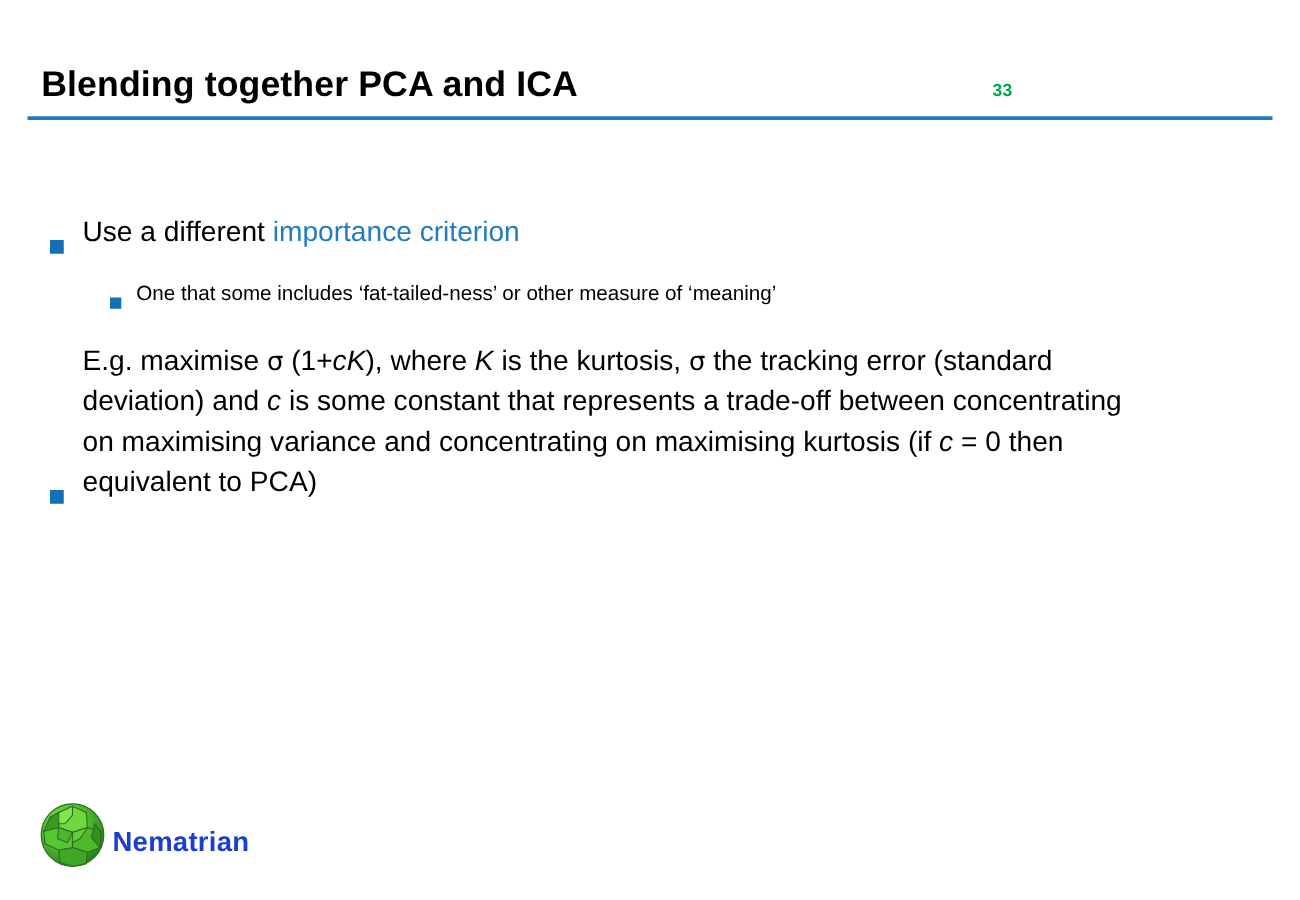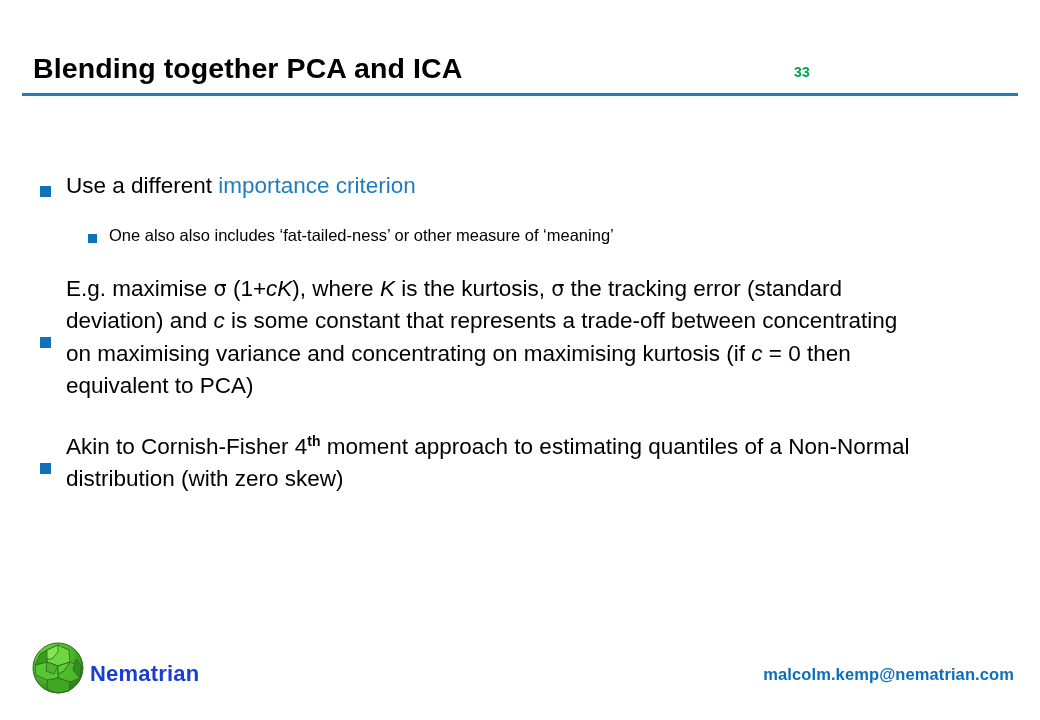--- a/index.html
+++ b/index.html
@@ -63,21 +63,21 @@
   .body-area {
     position: absolute;
     left: 0;
     top: 170px;
     width: 1040px;
   }
 
   .bullet-row {
     position: relative;
     display: flex;
-    align-items: center;
+    align-items: flex-end;
   }
 
   .bullet-l1 {
     padding-left: 40px;
     margin-bottom: 0;
   }
   .bullet-l2 {
     padding-left: 88px;
   }
 
@@ -172,36 +172,32 @@
 
     <div class="bullet-row bullet-l1">
       <div class="marker"></div>
       <div class="text-l1"><span>Use a different </span><span class="accent-blue">importance criterion</span></div>
     </div>
 
     <div class="gap-a"></div>
 
     <div class="bullet-row bullet-l2">
       <div class="marker small"></div>
-      <div class="text-l2">One also also includes ‘fat-tailed-ness’ or other measure of ‘meaning’</div>
+      <div class="text-l2">One that some includes ‘fat-tailed-ness’ or other measure of ‘meaning’</div>
     </div>
 
     <div class="gap-b"></div>
 
     <div class="bullet-row bullet-l1">
       <div class="marker"></div>
       <div class="text-l1"><span>E.g. maximise </span><span class="sym">σ</span><span> (1+</span><span class="ital">c</span><span class="ital">K</span><span>), where </span><span class="ital">K</span><span> is the kurtosis, </span><span class="sym">σ</span><span> the tracking error (standard deviation) and </span><span class="ital">c</span><span> is some constant that represents a trade-off between concentrating on maximising variance and concentrating on maximising kurtosis (if </span><span class="ital">c</span><span> = 0 then equivalent to PCA)</span></div>
     </div>
 
     <div class="gap-c"></div>
 
-    <div class="bullet-row bullet-l1">
-      <div class="marker"></div>
-      <div class="text-l1"><span>Akin to Cornish-Fisher 4</span><sup>th</sup><span> moment approach to estimating quantiles of a Non-Normal distribution (with zero skew)</span></div>
-    </div>
 
   </div>
 
   <div class="footer">
     <div class="logo-wrap">
       <svg width="56" height="56" viewBox="0 0 56 56" xmlns="http://www.w3.org/2000/svg">
         <defs>
           <radialGradient id="sphereShade" cx="35%" cy="30%" r="75%">
             <stop offset="0%" stop-color="#7ee34a"></stop>
             <stop offset="55%" stop-color="#4db82e"></stop>
@@ -217,16 +213,15 @@
           <polygon points="17,10 28,5 28,12 22,19 14,19 10,14" fill="#83e754"></polygon>
           <polygon points="5,25 17,22 17,10 10,14" fill="#35991f"></polygon>
           <polygon points="50,38 51,26 46,19 43,30" fill="#338f1e"></polygon>
           <polygon points="28,26 40,22 34,31 28,34" fill="#63cf39"></polygon>
           <polygon points="17,22 28,26 24,34 16,31" fill="#4cb42b"></polygon>
         </g>
         <circle cx="28" cy="28" r="25" fill="none" stroke="#2c6f1e" stroke-width="1"></circle>
       </svg>
     </div>
     <div class="brand-name">Nematrian</div>
-    <div class="footer-email">malcolm.kemp@nematrian.com</div>
   </div>
 
 </div>
 
 </body></html>

